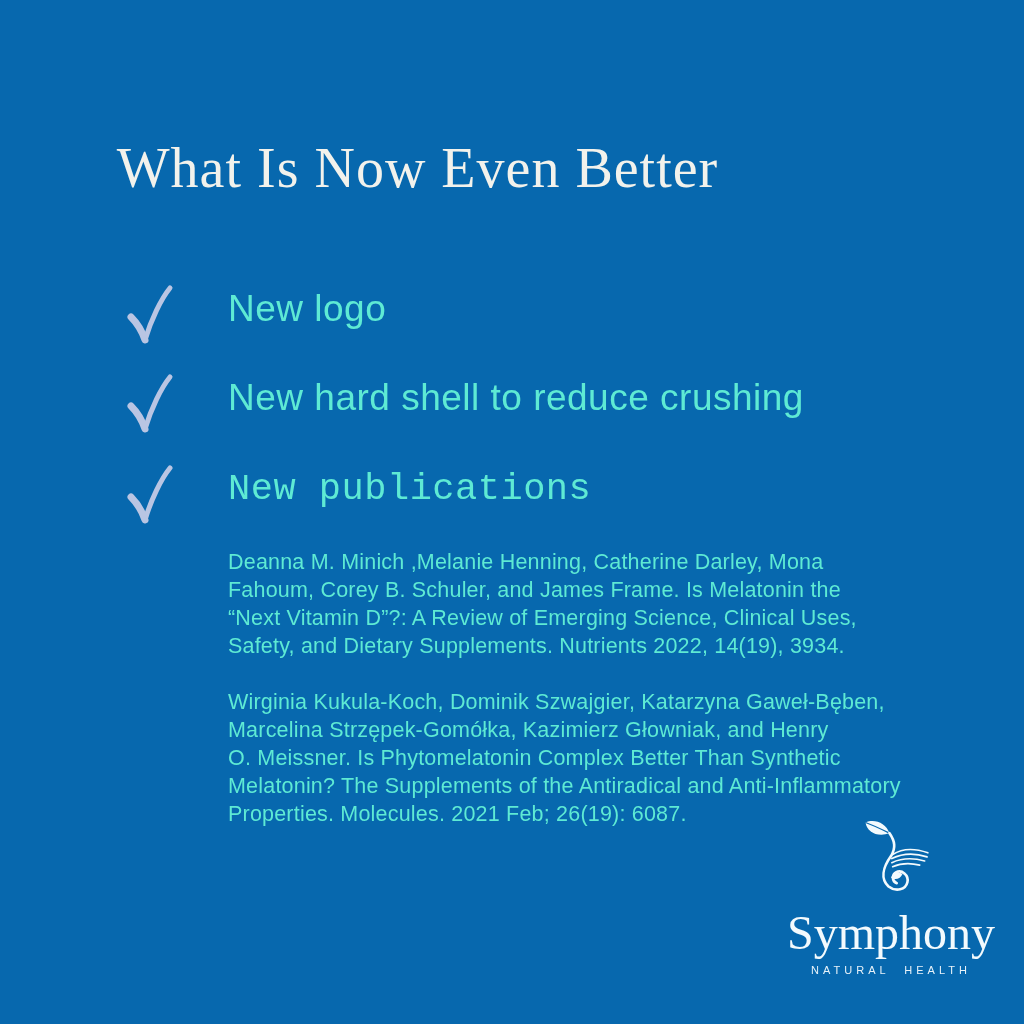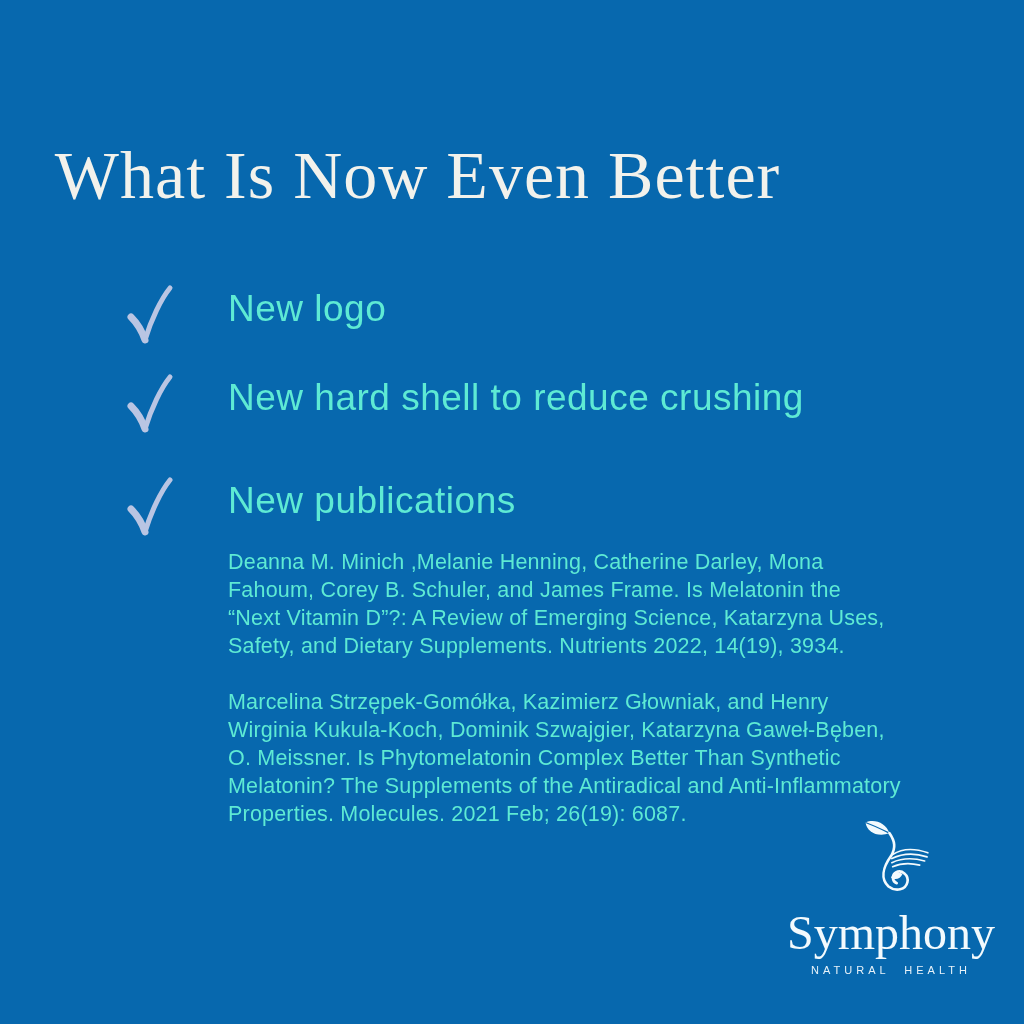--- a/index.html
+++ b/index.html
@@ -17,21 +17,21 @@
     background: #0768ae;
   }
   .title {
     position: absolute;
     top: 136px;
     left: 0;
     width: 835px;
     text-align: center;
     font-family: "Liberation Serif", "DejaVu Serif", serif;
     font-weight: 400;
-    font-size: 68px;
+    font-size: 56px;
     letter-spacing: 1px;
     color: #f2f2ec;
     white-space: nowrap;
   }
   .check-row {
     position: absolute;
     left: 126px;
     display: flex;
     align-items: flex-start;
   }
@@ -44,21 +44,21 @@
   .check-row .check-label {
     margin-left: 54px;
     font-size: 37px;
     font-weight: 400;
     color: #5eead4;
     letter-spacing: 0.5px;
     white-space: nowrap;
   }
   .row-1 { top: 288px; }
   .row-2 { top: 377px; }
-  .row-3 { top: 480px; }
+  .row-3 { top: 468px; font-family: Liberation Mono, monospace; }
   .citations {
     position: absolute;
     left: 228px;
     top: 548px;
     width: 640px;
     color: #5eead4;
     font-size: 21.5px;
     line-height: 28px;
     letter-spacing: 0.2px;
     font-weight: 400;
@@ -126,26 +126,26 @@
       <path d="M5 33 C 10 38, 16 47, 19 56" fill="none" stroke="#b9c5e3" stroke-width="7" stroke-linecap="round"></path>
       <path d="M19 56 C 25 36, 35 15, 44 4" fill="none" stroke="#b9c5e3" stroke-width="5" stroke-linecap="round"></path>
     </svg>
     <span class="check-label">New publications</span>
   </div>
 
   <div class="citations">
     <div class="citation">
       <div class="cit-line">Deanna M. Minich ,Melanie Henning, Catherine Darley, Mona</div>
       <div class="cit-line">Fahoum, Corey B. Schuler, and James Frame. Is Melatonin the</div>
-      <div class="cit-line">“Next Vitamin D”?: A Review of Emerging Science, Katarzyna Uses,</div>
+      <div class="cit-line">“Next Vitamin D”?: A Review of Emerging Science, Clinical Uses,</div>
       <div class="cit-line">Safety, and Dietary Supplements. Nutrients 2022, 14(19), 3934.</div>
     </div>
     <div class="citation">
+      <div class="cit-line">Wirginia Kukula-Koch, Dominik Szwajgier, Katarzyna Gaweł-Bęben,</div>
       <div class="cit-line">Marcelina Strzępek-Gomółka, Kazimierz Głowniak, and Henry</div>
-      <div class="cit-line">Wirginia Kukula-Koch, Dominik Szwajgier, Katarzyna Gaweł-Bęben,</div>
       <div class="cit-line">O. Meissner. Is Phytomelatonin Complex Better Than Synthetic</div>
       <div class="cit-line">Melatonin? The Supplements of the Antiradical and Anti-Inflammatory</div>
       <div class="cit-line">Properties. Molecules. 2021 Feb; 26(19): 6087.</div>
     </div>
   </div>
 
   <div class="logo">
     <svg class="logo-icon" viewBox="0 0 100 104" xmlns="http://www.w3.org/2000/svg">
 
       <path d="M48 18 C 44 6, 30 0, 19 5 C 20 16, 34 24, 48 18 Z" fill="#f3fafd"></path>

